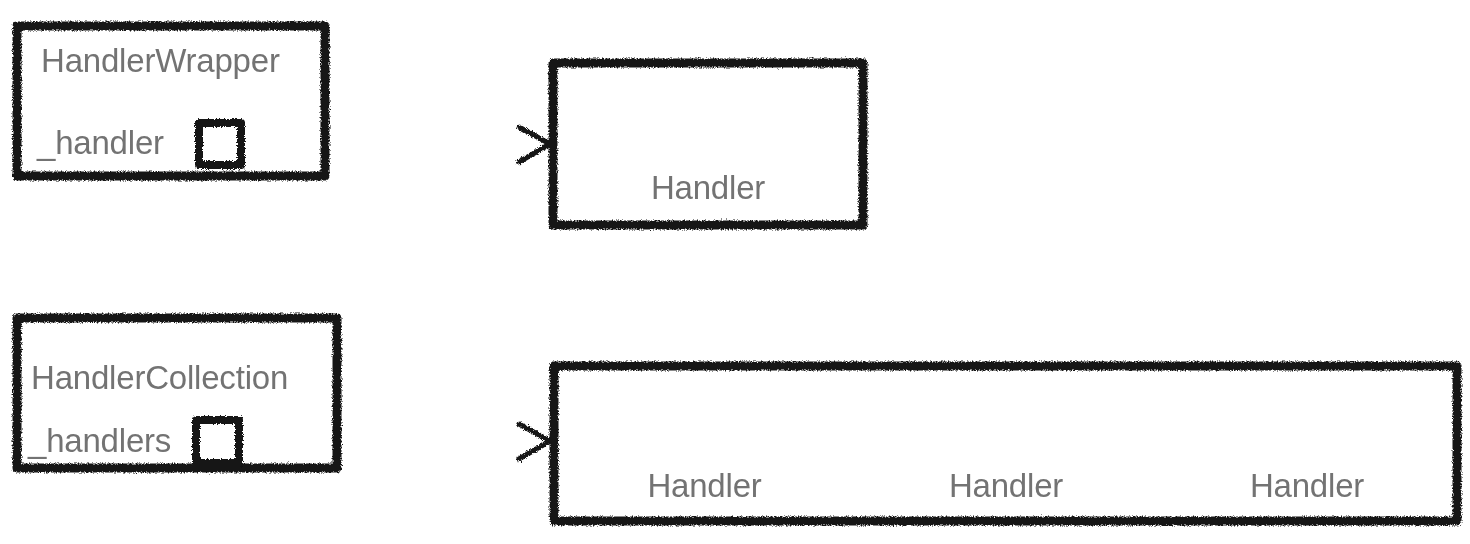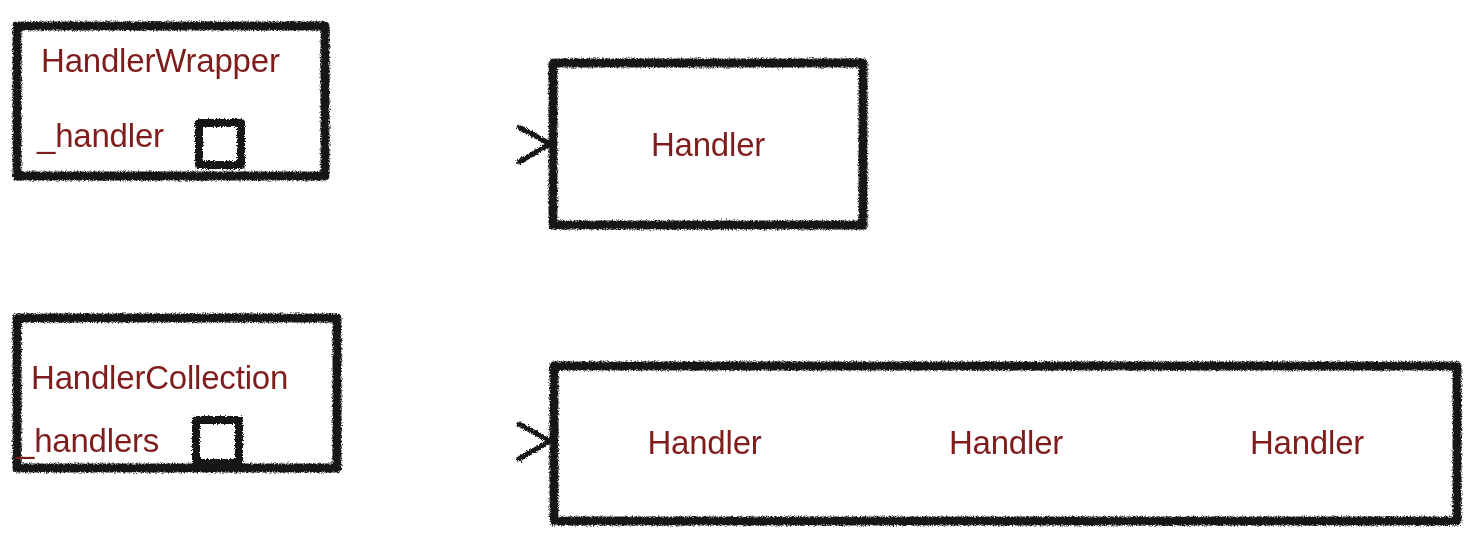--- a/index.html
+++ b/index.html
@@ -24,37 +24,38 @@
   .svg-layer {
     position: absolute;
     left: 0;
     top: 0;
     width: 1470px;
     height: 544px;
   }
   .label {
     position: absolute;
     font-family: "Liberation Sans", sans-serif;
-    color: #7f1d1d;
+    color: #737373;
     white-space: nowrap;
     line-height: 1;
     -webkit-font-smoothing: antialiased;
   }
   .cls-title {
     font-size: 33px;
     letter-spacing: -0.2px;
   }
   .field-name {
     font-size: 33px;
     letter-spacing: -0.2px;
   }
   .cell-title {
     font-size: 33px;
     letter-spacing: -0.2px;
     text-align: center;
+    margin-top: 43px;
   }
   .sketch {
     fill: none;
     stroke: #141414;
     stroke-linecap: round;
     stroke-linejoin: round;
     filter: url(#roughen);
   }
   .sketch-thick { stroke-width: 9; }
   .sketch-med   { stroke-width: 8; }
@@ -109,27 +110,27 @@
 
     <g>
       <rect class="sketch sketch-thick" x="554" y="366" width="903" height="155"></rect>
       <path class="sketch sketch-thick" d="M 855 366 L 855 521"></path>
       <path class="sketch sketch-thick" d="M 1157 366 L 1157 521"></path>
     </g>
   </svg>
 
   <div class="label cls-title" style="left:41px; top:44px;">HandlerWrapper</div>
 
-  <div class="label field-name" style="left:37px; top:119px;text-align:center;">_handler</div>
+  <div class="label field-name" style="left:37px; top:126px;text-align:center;">_handler</div>
 
   <div class="label cell-title" style="left:553px; top:128px; width:310px;">Handler</div>
 
   <div class="label cls-title" style="left:31px; top:335px;margin-top:26px;">HandlerCollection</div>
 
-  <div class="label field-name" style="left:16px; top:424px;">_handlers</div>
+  <div class="label field-name" style="left:28px; top:424px;">_handlers</div>
 
   <div class="label cell-title" style="left:554px; top:426px; width:301px;">Handler</div>
 
   <div class="label cell-title" style="left:855px; top:426px; width:302px;">Handler</div>
 
   <div class="label cell-title" style="left:1157px; top:426px; width:300px;">Handler</div>
 
 </div>
 
 </body></html>

